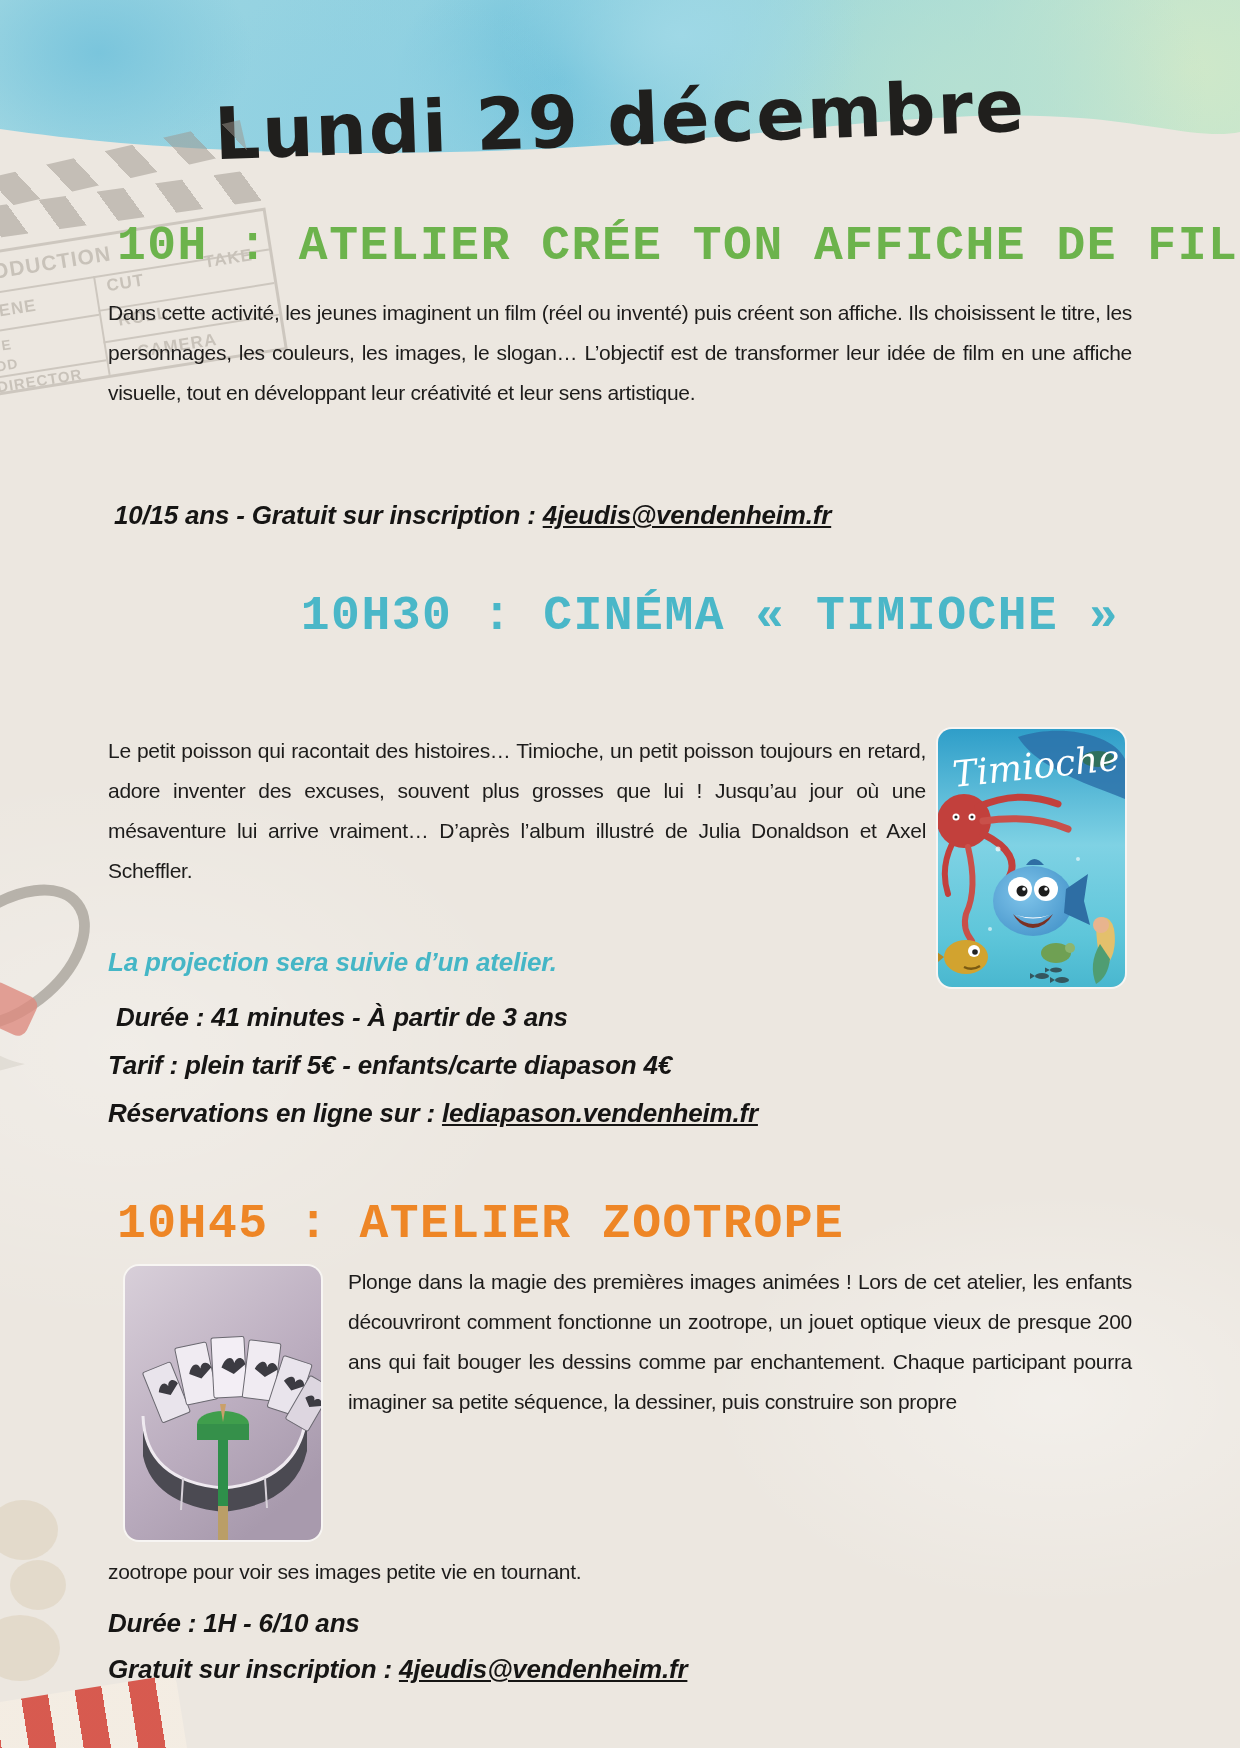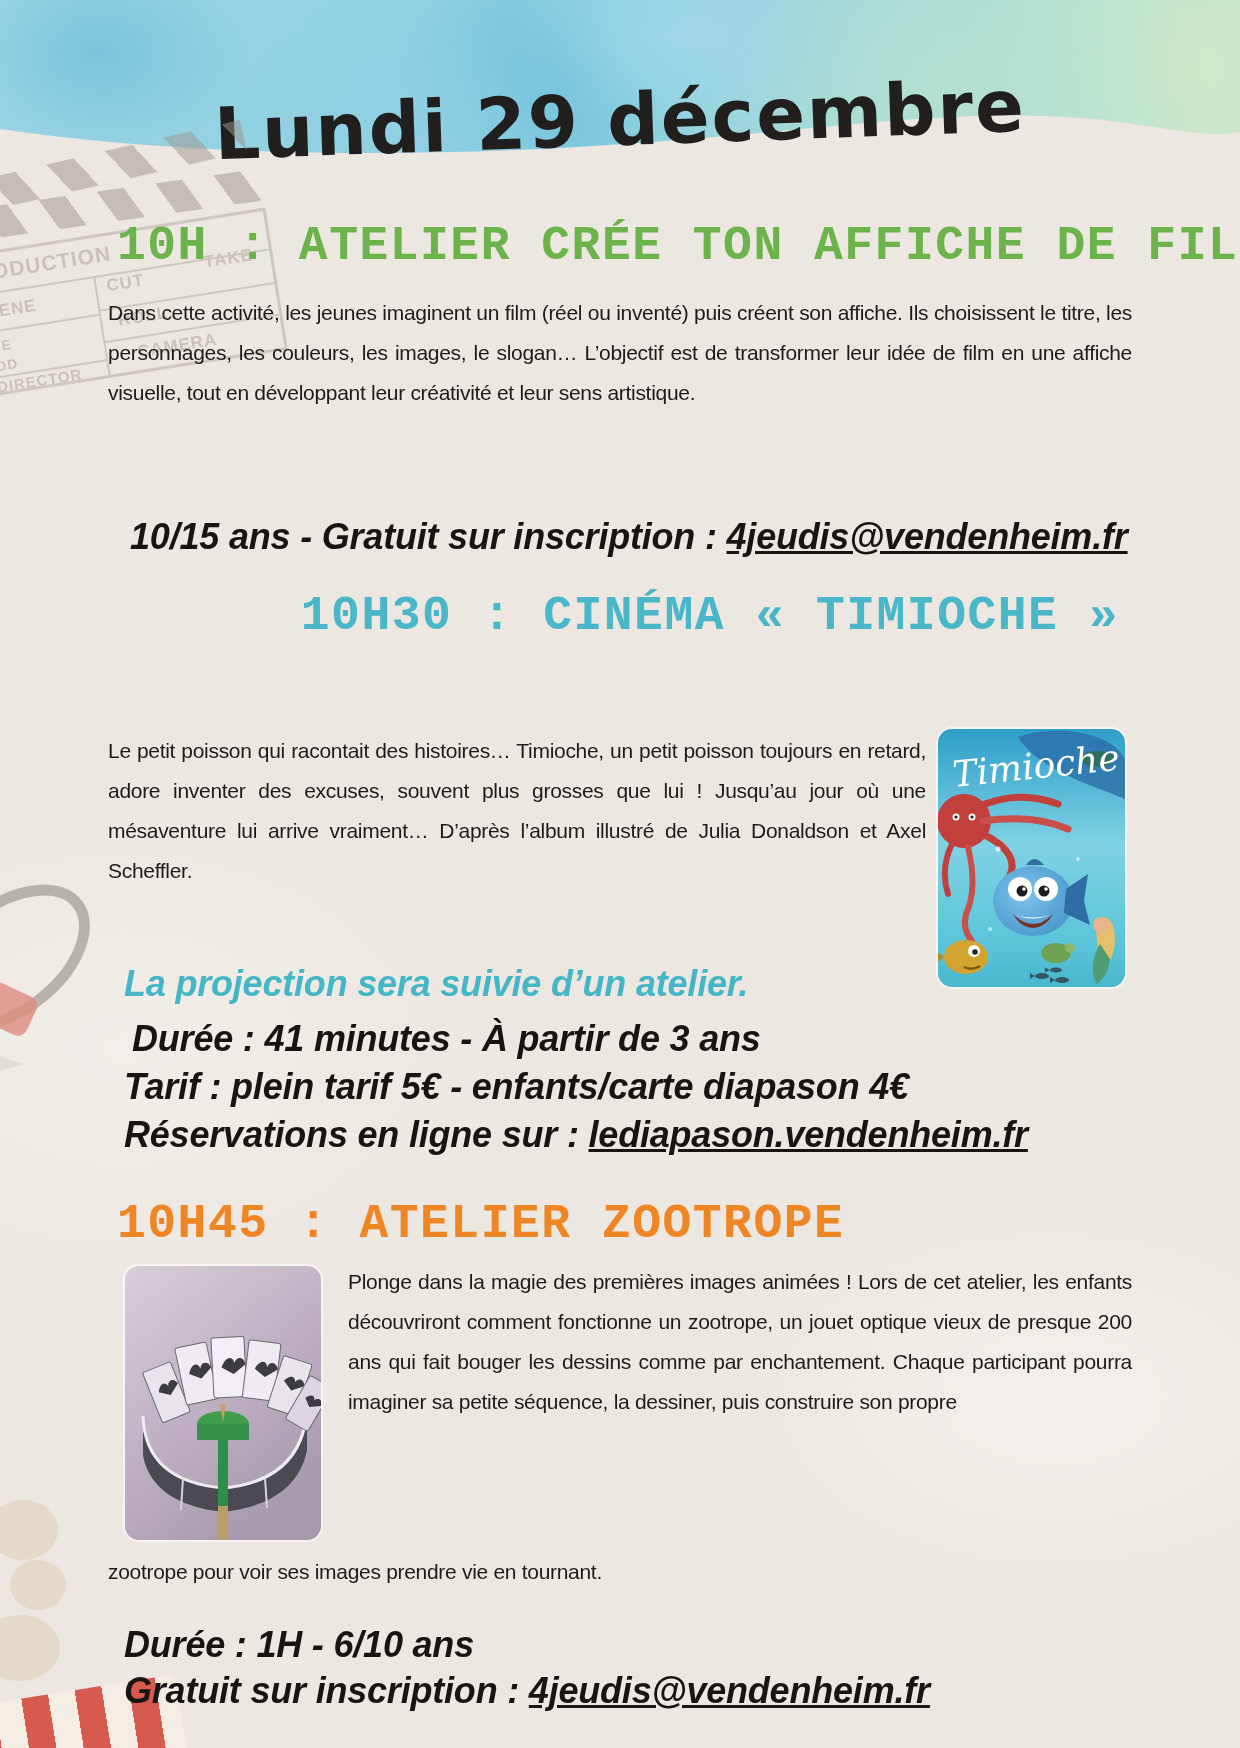--- a/index.html
+++ b/index.html
@@ -50,21 +50,21 @@
   
   .head{
     position:absolute; margin:9px; font-family:Liberation Mono, monospace; font-weight:800;
     font-size:48px; letter-spacing:1.5px; white-space:nowrap;
   }
   .body-text{
     position:absolute; margin:0; font-size:21px; line-height:40px; letter-spacing:-.3px;
     text-align:justify; color:#1d1c1b;
   }
   .boldline{
-    position:absolute; margin:16px; font-size:36px; font-weight:bold; font-style:italic;
+    position:absolute; margin:0; font-size:26px; font-weight:bold; font-style:italic;
     color:#161514; letter-spacing:-.2px; white-space:nowrap;
   }
   .boldline .u{text-decoration:underline; color:inherit;}
   .note-teal{color:#45b6c6;text-align:right;}
   
   .poster{position:absolute; left:938px; top:729px; width:187px; height:258px;
     border-radius:14px; overflow:hidden; box-shadow:0 0 0 2px rgba(255,255,255,.6);}
   .photo{position:absolute; left:125px; top:1266px; width:196px; height:274px;
     border-radius:14px; overflow:hidden; box-shadow:0 0 0 2px rgba(255,255,255,.6);}
   .poster svg,.photo svg{display:block;}
@@ -252,14 +252,14 @@
     </svg>
   </div>
 
   <p class="body-text" style="left:348px; top:1262px; width:784px;">Plonge dans la magie des premières images animées ! Lors de cet atelier, les enfants découvriront comment fonctionne un zootrope, un jouet optique vieux de presque 200 ans qui fait bouger les dessins comme par enchantement. Chaque participant pourra imaginer sa petite séquence, la dessiner, puis construire son propre</p>
 
   <p class="boldline" style="left:108px; top:1608px;">Durée : 1H - 6/10 ans</p>
   <p class="boldline" style="left:108px; top:1654px;">
     <span>Gratuit sur inscription : </span><a class="u">4jeudis@vendenheim.fr</a>
   </p>
 
-<p class="body-text" style="left: 108px; top: 1552px; width: 1024px; text-align: left;">zootrope pour voir ses images prendre vie en tournant.</p>
+<p class="body-text" style="left: 108px; top: 1552px; width: 1024px; text-align: left;">zootrope pour voir ses images petite vie en tournant.</p>
   </div>
 
 </body></html>

